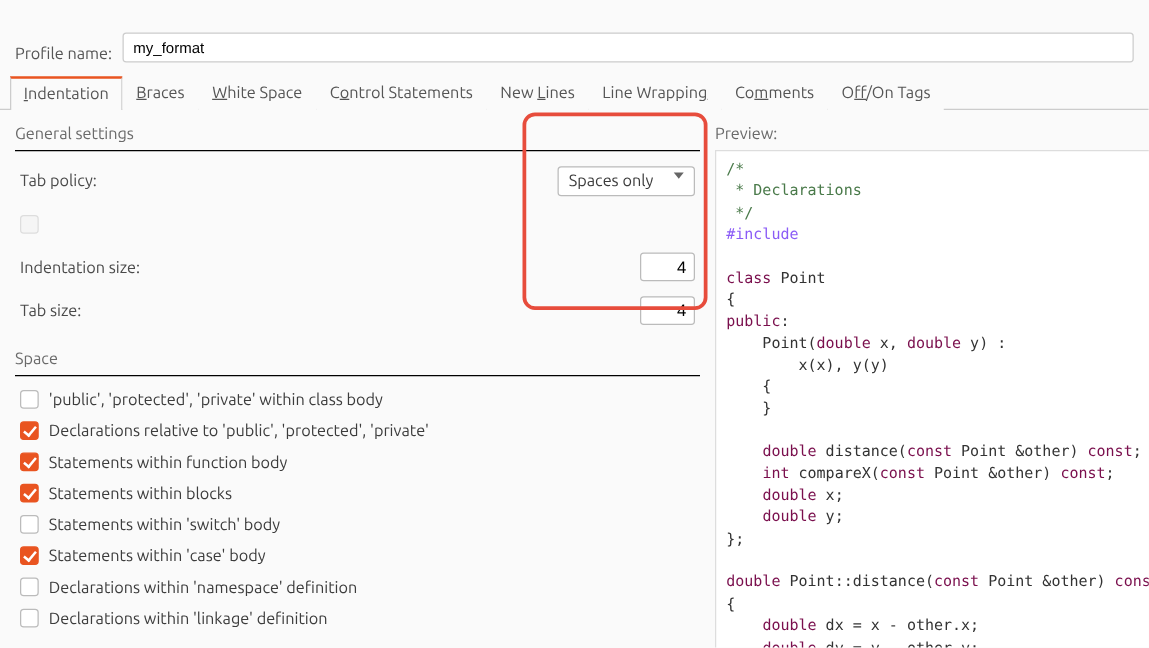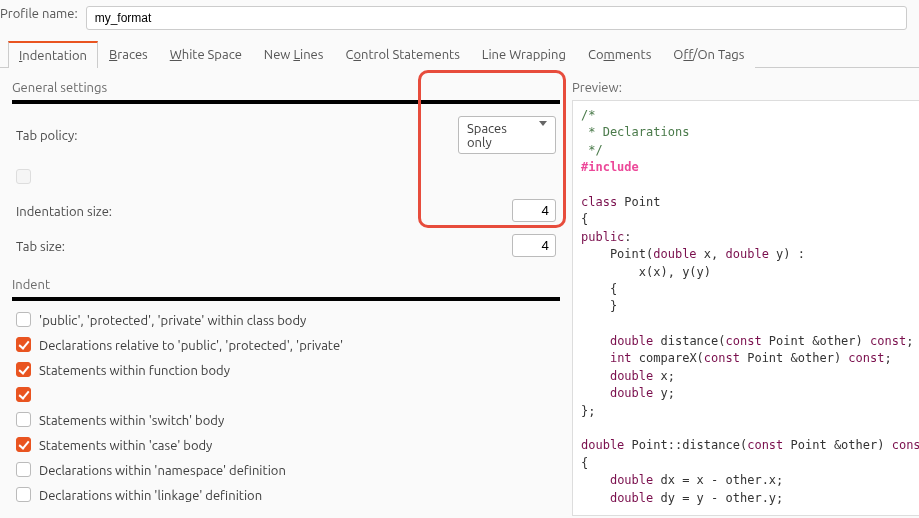--- a/index.html
+++ b/index.html
@@ -1,61 +1,61 @@
 <!DOCTYPE html>
 <html><head>
 <meta charset="utf-8">
 <style>
 * { box-sizing: border-box; margin: 0; padding: 0; }
 body { font-family: "Ubuntu", "Segoe UI", sans-serif; font-size: 13px; color: #3c3c3c; background: #fafafa; width: 919px; height: 518px; overflow: hidden; }
-.top-row { display: flex; align-items: flex-start; padding: 6px 12px 10px 0; gap: 8px; }
+.top-row { display: flex; align-items: flex-end; padding: 6px 12px 10px 12px; gap: 8px; margin-top: 20px; }
 .top-row label { color: #555; }
 .top-row input { flex: 1; border: 1px solid #ccc; border-radius: 3px; padding: 4px 8px; font-size: 12px; background: #fff; }
 .tabs { display: flex; border-bottom: 1px solid #ccc; padding: 0 8px; gap: 0; }
 .tab { padding: 5px 10px 6px 10px; border: 1px solid transparent; border-bottom: none; cursor: pointer; color: #555; position: relative; top: 1px; background: #fafafa; font-size: 13px; }
 .tab .ul { text-decoration: underline; }
 .tab.active { border-color: #ccc; border-top: 2px solid #e95420; background: #fafafa; text-align: center; }
 .main { display: flex; padding: 8px 12px 0 12px; gap: 12px; height: calc(518px - 70px); }
 .left { flex: 0 0 548px; display: flex; flex-direction: column; gap: 10px; }
 .right { flex: 1; display: flex; flex-direction: column; }
-.section-title { color: #6a6a6a; font-size: 13px; padding: 4px 0 6px 0; border-bottom: 4px solid #000000; margin-bottom: 6px; }
+.section-title { color: #6a6a6a; font-size: 13px; padding: 4px 0 6px 0; border-bottom: 1px solid #000000; margin-bottom: 6px; }
 .general { position: relative; }
 .gen-row { display: flex; align-items: center; justify-content: space-between; padding: 6px 4px; }
 .gen-row .lbl { color: #4a4a4a; }
 .gen-row .disabled { color: #aaa; }
-.select { display: inline-flex; align-items: flex-start; justify-content: space-between; width: 98px; border: 1px solid #bbb; border-radius: 3px; padding: 4px 8px; background: #fff; cursor: pointer; margin-left: 20px; }
+.select { display: inline-flex; align-items: flex-start; justify-content: space-between; width: 110px; border: 1px solid #bbb; border-radius: 3px; padding: 4px 8px; background: #fff; cursor: pointer; margin-left: 20px; }
 .numbox { width: 44px; border: 1px solid #bbb; border-radius: 3px; padding: 3px 6px; text-align: right; background: #fff; }
 .chk { display: inline-flex; align-items: center; gap: 8px; padding: 3px 0; }
 .chk .box { width: 15px; height: 15px; border: 1px solid #bbb; border-radius: 3px; background: #fff; display: inline-flex; align-items: center; justify-content: center; }
 .chk .box.checked { background: #e95420; border-color: #e95420; }
 .chk .box.checked::after { content: ""; width: 4px; height: 8px; border: solid #fff; border-width: 0 2px 2px 0; transform: rotate(40deg); margin-top: -2px; }
 .chk .box.disabled { border-color: #ddd; background: #f5f5f5; }
 .callout { position: absolute; border: 3px solid #e74c3c; border-radius: 10px; pointer-events: none; }
 .preview-body { flex:1; border: 1px solid #ddd; background: #fff; padding: 6px 8px; font-family: "DejaVu Sans Mono", Consolas, monospace; font-size: 12px; line-height: 1.45; white-space: pre; overflow: hidden; color: #333; }
 .c-comment { color: #4a7a4a; }
-.c-pre { color: #ec4899; font-weight: bold; }
+.c-pre { color: #8b5cf6; font-weight: normal; }
 .c-inc { color: #3a6fa8; }
 .c-kw { color: #7a0f4d; font-weight: normal; }
 .indent-list { display: flex; flex-direction: column; gap: 4px; padding: 2px 4px; }
 .chevron { width: 0; height: 0; border-left: 4px solid transparent; border-right: 4px solid transparent; border-top: 5px solid #666; margin-left: 6px; }
 </style>
 </head>
 <body>
 
 <div class="top-row">
   <label>Profile name:</label>
   <input type="text" value="my_format" style="">
 </div>
 
 <div class="tabs" id="tabs-bar">
     <div class="tab active"><span class="ul">I</span>ndentation</div>
     <div class="tab"><span class="ul">B</span>races</div>
     <div class="tab"><span class="ul">W</span>hite Space</div>
+    <div class="tab">C<span class="ul">o</span>ntrol Statements</div>
     <div class="tab">New <span class="ul">L</span>ines</div>
-    <div class="tab">C<span class="ul">o</span>ntrol Statements</div>
     <div class="tab">Line Wrappin<span class="ul">g</span></div>
     <div class="tab">Co<span class="ul">m</span>ments</div>
     <div class="tab">O<span class="ul">f</span>f/On Tags</div>
   </div>
 
 <div class="main">
   <div class="left">
     <div class="general">
       <div class="section-title">General settings</div>
 
@@ -80,36 +80,37 @@
 
       <div class="gen-row">
         <span class="lbl">Tab size:</span>
         <input class="numbox" value="4" style="">
       </div>
 
       <div class="callout" style="left:406px; top:-6px; width:148px; height:158px;"></div>
     </div>
 
     <div>
-      <div class="section-title">Indent</div>
+      <div class="section-title">Space</div>
       <div class="indent-list" id="indent-list">
           <label class="chk">
             <span class="box"></span>
             <span>'public', 'protected', 'private' within class body</span>
           </label>
           <label class="chk">
             <span class="box checked"></span>
             <span>Declarations relative to 'public', 'protected', 'private'</span>
           </label>
           <label class="chk">
             <span class="box checked"></span>
             <span>Statements within function body</span>
           </label>
           <label class="chk">
             <span class="box checked"></span>
+            <span>Statements within blocks</span>
           </label>
           <label class="chk">
             <span class="box"></span>
             <span>Statements within 'switch' body</span>
           </label>
           <label class="chk">
             <span class="box checked"></span>
             <span>Statements within 'case' body</span>
           </label>
           <label class="chk">

